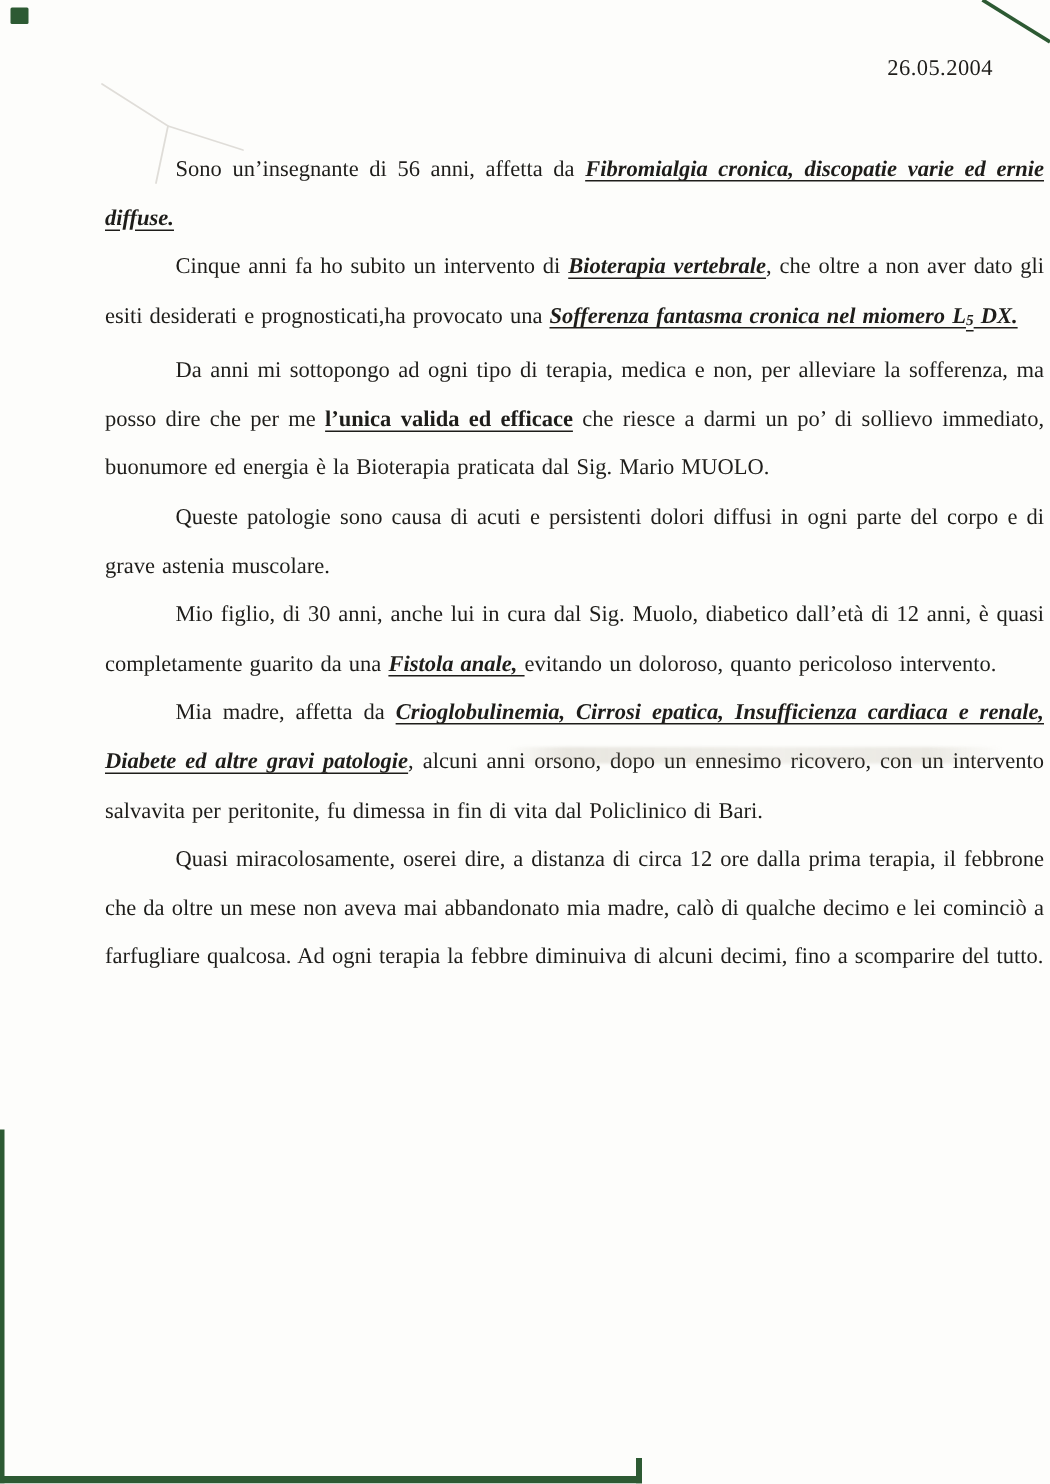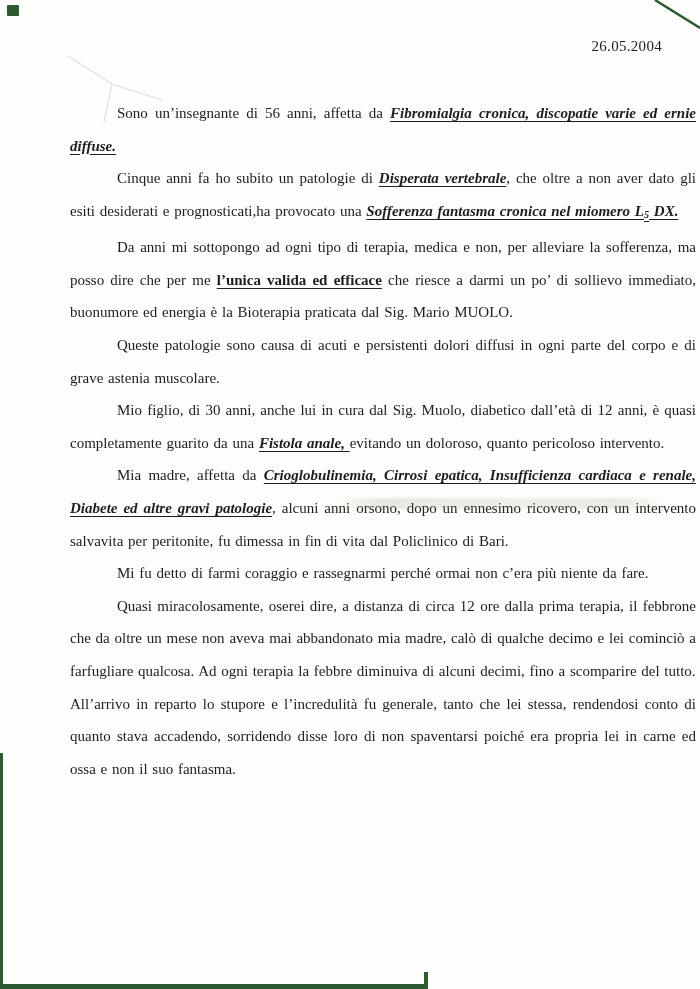--- a/index.html
+++ b/index.html
@@ -79,28 +79,26 @@
 <div class="page">
 
   <svg class="scratch" viewBox="0 0 220 150">
     <path d="M68,56 L112,84 L162,100 M112,84 L104,122" fill="none" stroke="#c3beb7" stroke-width="1.2" stroke-linecap="round"></path>
   </svg>
 
   <div class="date">26.05.2004</div>
 
   <div class="letter-body">
       <p class="para"><span>Sono un’insegnante di 56 anni, affetta da </span><span class="emph">Fibromialgia cronica,  discopatie varie ed ernie diffuse.</span></p>
-      <p class="para"><span>Cinque anni fa ho subito un patologie di </span><span class="emph">Disperata vertebrale</span><span>, che oltre a non aver dato gli esiti desiderati e prognosticati,ha provocato una </span><span class="emph">Sofferenza fantasma cronica nel miomero L</span><span class="emph sub">5</span><span class="emph"> DX.</span></p>
+      <p class="para"><span>Cinque anni fa ho subito un intervento di </span><span class="emph">Bioterapia vertebrale</span><span>, che oltre a non aver dato gli esiti desiderati e prognosticati,ha provocato una </span><span class="emph">Sofferenza fantasma cronica nel miomero L</span><span class="emph sub">5</span><span class="emph"> DX.</span></p>
       <p class="para"><span>Da anni mi sottopongo ad ogni tipo di terapia, medica e non, per alleviare la sofferenza, ma posso dire che per me </span><span class="strong">l’unica valida ed efficace</span><span> che riesce a darmi un po’ di sollievo immediato, buonumore ed energia è la Bioterapia praticata dal Sig. Mario MUOLO.</span></p>
       <p class="para"><span>Queste patologie sono causa di acuti e persistenti dolori diffusi in ogni parte del corpo e di grave astenia muscolare.</span></p>
       <p class="para"><span>Mio figlio, di 30 anni, anche lui in cura dal Sig. Muolo, diabetico dall’età di 12 anni, è quasi completamente guarito da una </span><span class="emph">Fistola anale, </span><span>evitando un doloroso, quanto pericoloso intervento.</span></p>
       <p class="para"><span>Mia madre, affetta da </span><span class="emph">Crioglobulinemia, Cirrosi epatica, Insufficienza cardiaca e renale, Diabete ed altre gravi patologie</span><span>, alcuni anni orsono, dopo un ennesimo ricovero, con un intervento salvavita per peritonite, fu dimessa in fin di vita dal Policlinico di Bari.</span></p>
-      <p class="para"><span>Mi fu detto di farmi coraggio e rassegnarmi perché ormai non c’era più niente da fare.</span></p>
       <p class="para"><span>Quasi miracolosamente, oserei dire, a distanza di circa 12 ore dalla prima terapia, il febbrone che da oltre un mese non aveva mai abbandonato mia madre,  calò di qualche decimo e lei cominciò a farfugliare qualcosa. Ad ogni terapia la febbre diminuiva di alcuni decimi, fino a scomparire del tutto.</span></p>
-      <p class="para no-indent"><span>All’arrivo in reparto lo stupore e l’incredulità fu generale, tanto che lei stessa, rendendosi conto di quanto stava accadendo, sorridendo disse loro di non spaventarsi poiché era propria lei in carne ed ossa e non il suo fantasma.</span></p>
     </div>
 
   <div class="ghost"></div>
 
   <div class="mark mark-tl"></div>
   <svg class="mark-tr" viewBox="0 0 700 40">
     <path d="M655,0 L700,28" fill="none" stroke="#2d5a33" stroke-width="2.5"></path>
   </svg>
   <div class="mark mark-left"></div>
   <div class="mark mark-bottom"></div>

